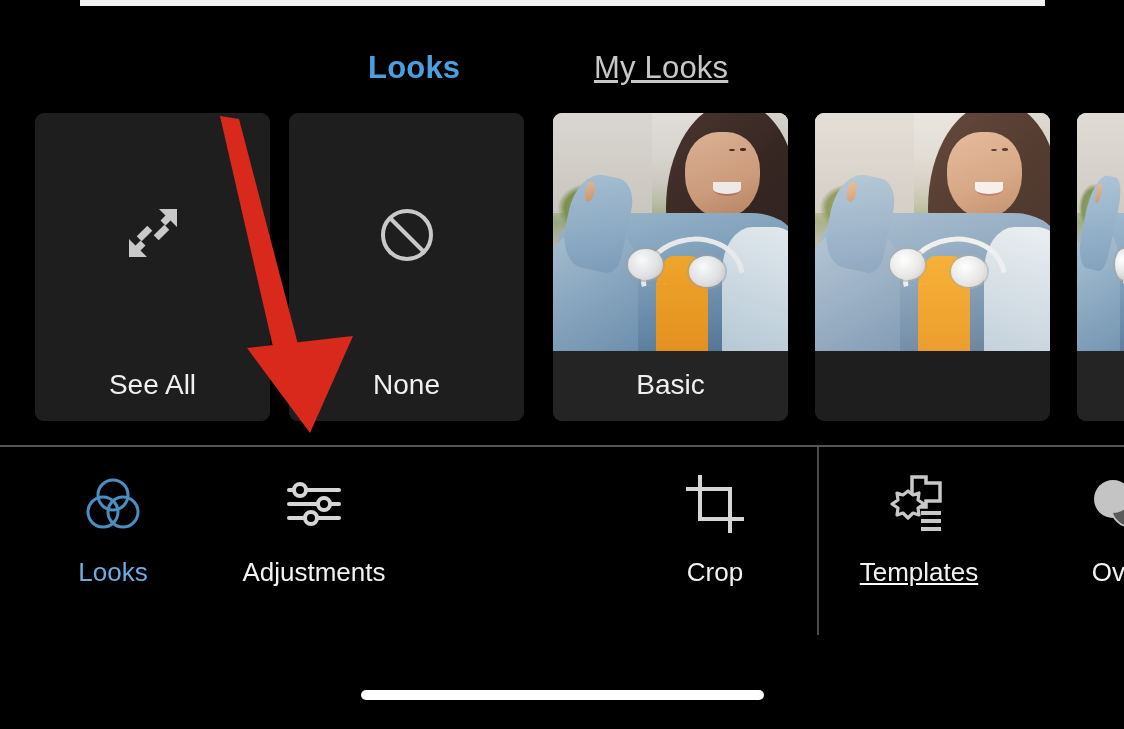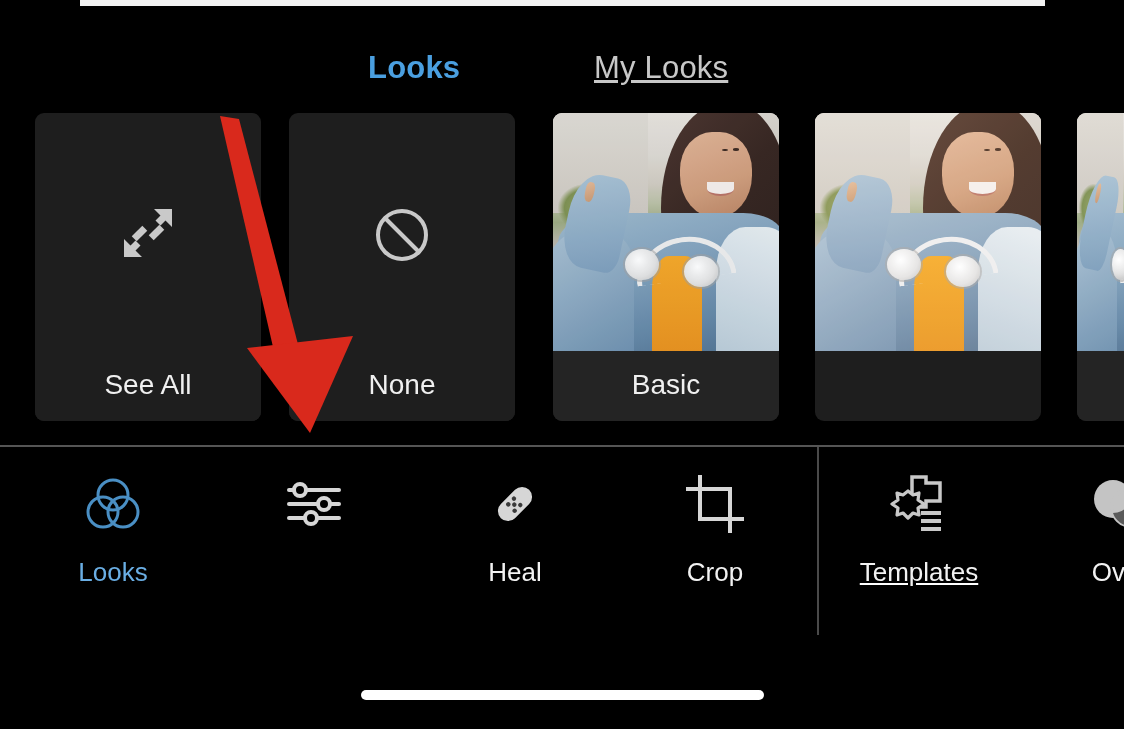--- a/index.html
+++ b/index.html
@@ -77,20 +77,21 @@
   }
   .look-card {
     position: absolute;
     top: 0;
     width: 226px;
     height: 308px;
     border-radius: 9px;
     overflow: hidden;
     background: #1e1e1e;
     cursor: pointer;
+    padding-left: 9px;
   }
   .look-card.c0 { left: 35px; }
   .look-card.c1 { left: 289px; }
   .look-card.c2 { left: 553px; }
   .look-card.c3 { left: 815px; }
   .look-card.c4 { left: 1077px; width: 110px; }
 
   .card-icon-area {
     position: absolute;
     left: 0; top: 0;
@@ -482,39 +483,23 @@
           <line x1="6" y1="31" x2="56" y2="31"></line>
           <line x1="6" y1="45" x2="56" y2="45"></line>
         </g>
         <g fill="#000000" stroke="#d6d6d6" stroke-width="4">
           <circle cx="17" cy="17" r="6"></circle>
           <circle cx="41" cy="31" r="6"></circle>
           <circle cx="28" cy="45" r="6"></circle>
         </g>
       </svg>
     </div>
-  </div>
-
-  <div class="tool t2">
-    <div class="tool-icon">
-      <svg viewBox="0 0 62 62" width="62" height="62">
-        <g transform="rotate(-45 31 31)">
-          <rect x="11" y="21" width="40" height="20" rx="10" fill="#d6d6d6"></rect>
-          <g fill="#3a3a3a">
-            <circle cx="26" cy="26.5" r="2.2"></circle>
-            <circle cx="34" cy="26.5" r="2.2"></circle>
-            <circle cx="30" cy="31" r="2.2"></circle>
-            <circle cx="26" cy="35.5" r="2.2"></circle>
-            <circle cx="34" cy="35.5" r="2.2"></circle>
-          </g>
-        </g>
-      </svg>
-    </div>
-    <div class="tool-label">Heal</div>
-  </div>
+    <div class="tool-label">Adjustments</div>
+  </div>
+
 
   <div class="tool t3">
     <div class="tool-icon">
       <svg viewBox="0 0 62 62" width="62" height="62">
         <g stroke="#d6d6d6" stroke-width="4" fill="none" stroke-linecap="square">
           <path d="M16 4 L16 46 L58 46"></path>
           <path d="M4 16 L46 16 L46 58"></path>
         </g>
       </svg>
     </div>

